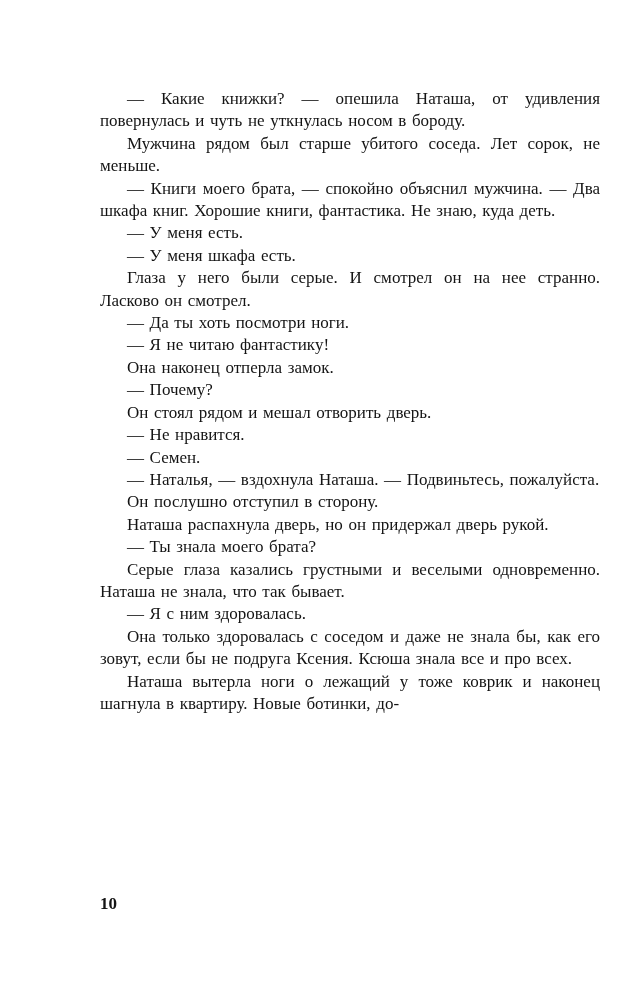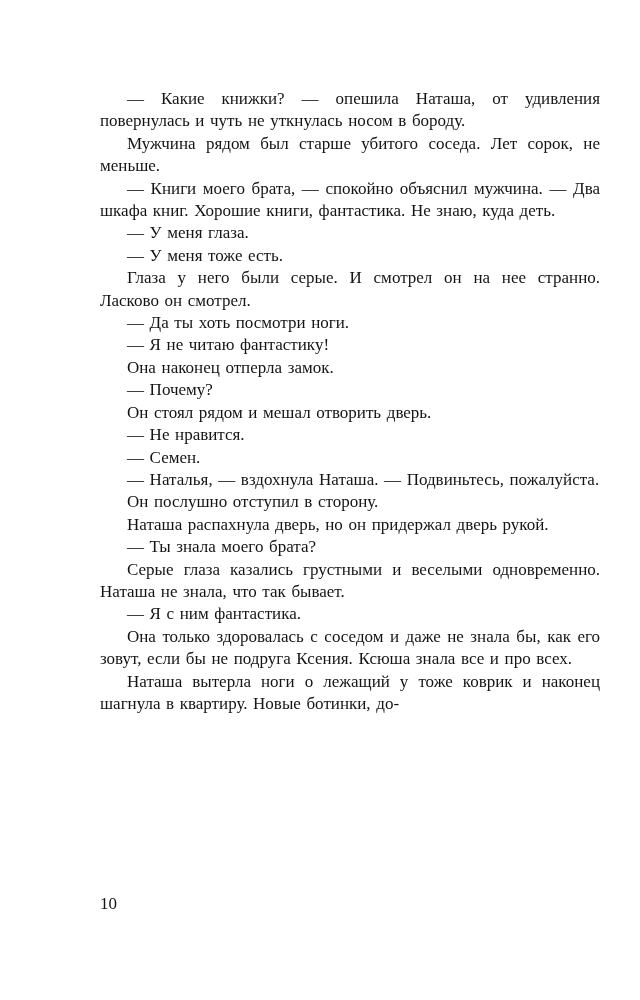--- a/index.html
+++ b/index.html
@@ -29,45 +29,45 @@
     text-indent: 27px;
     word-spacing: 0.08em;
     hyphens: auto;
     -webkit-hyphens: auto;
   }
   .page-number {
     position: absolute;
     left: 100px;
     bottom: 86px;
     font-size: 17px;
-    font-weight: normal;
+    font-weight: bold;
     color: #141414;
   }
 </style>
 </head>
 <body>
 
 <div class="page">
   <div class="text-block">
       <p class="para">— Какие книжки? — опешила Наташа, от удивления повернулась и чуть не уткнулась носом в бороду.</p>
       <p class="para">Мужчина рядом был старше убитого соседа. Лет сорок, не меньше.</p>
       <p class="para">— Книги моего брата, — спокойно объяснил мужчина. — Два шкафа книг. Хорошие книги, фантастика. Не знаю, куда деть.</p>
-      <p class="para">— У меня глаза.</p>
-      <p class="para">— У меня тоже есть.</p>
+      <p class="para">— У меня есть.</p>
+      <p class="para">— У меня шкафа есть.</p>
       <p class="para">Глаза у него были серые. И смотрел он на нее странно. Ласково он смотрел.</p>
       <p class="para">— Да ты хоть посмотри ноги.</p>
       <p class="para">— Я не читаю фантастику!</p>
       <p class="para">Она наконец отперла замок.</p>
       <p class="para">— Почему?</p>
       <p class="para">Он стоял рядом и мешал отворить дверь.</p>
       <p class="para">— Не нравится.</p>
       <p class="para">— Семен.</p>
       <p class="para">— Наталья, — вздохнула Наташа. — Подвиньтесь, пожалуйста.</p>
       <p class="para">Он послушно отступил в сторону.</p>
       <p class="para">Наташа распахнула дверь, но он придержал дверь рукой.</p>
       <p class="para">— Ты знала моего брата?</p>
       <p class="para">Серые глаза казались грустными и веселыми одновременно. Наташа не знала, что так бывает.</p>
-      <p class="para">— Я с ним фантастика.</p>
+      <p class="para">— Я с ним здоровалась.</p>
       <p class="para">Она только здоровалась с соседом и даже не знала бы, как его зовут, если бы не подруга Ксения. Ксюша знала все и про всех.</p>
       <p class="para">Наташа вытерла ноги о лежащий у тоже коврик и наконец шагнула в квартиру. Новые ботинки, до-</p>
     </div>
   <div class="page-number">10</div>
 </div>
 
 </body></html>

